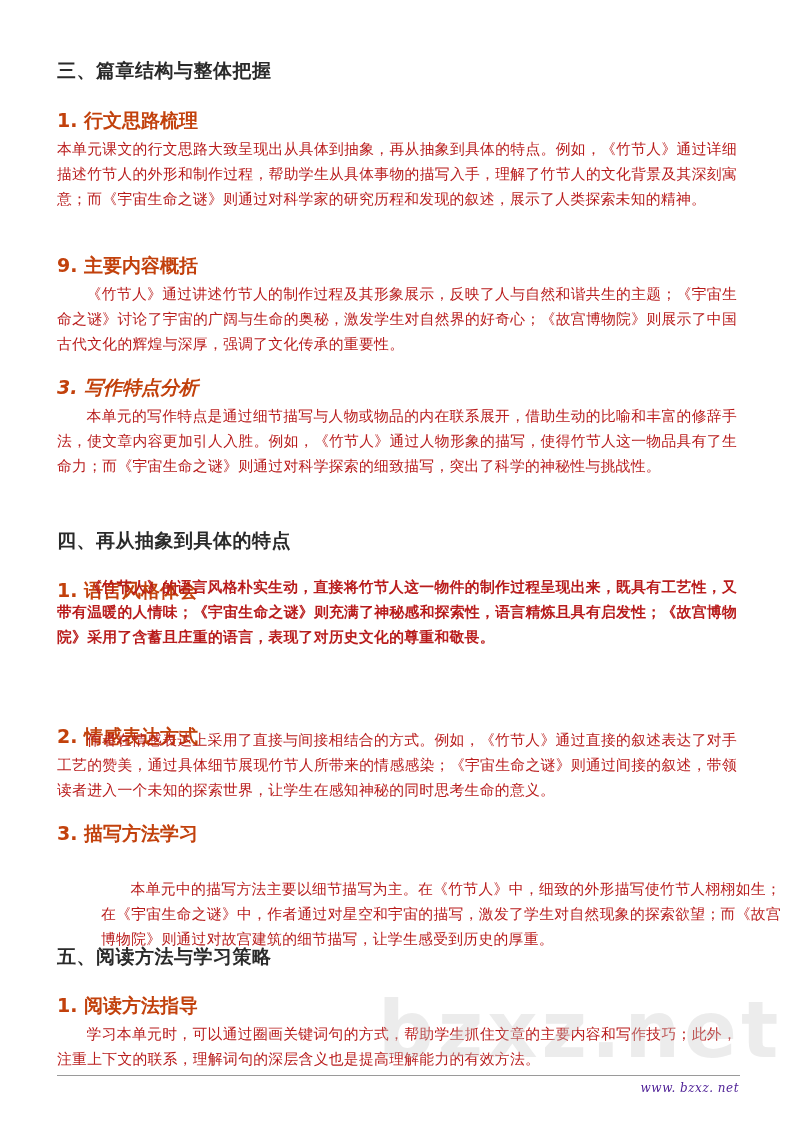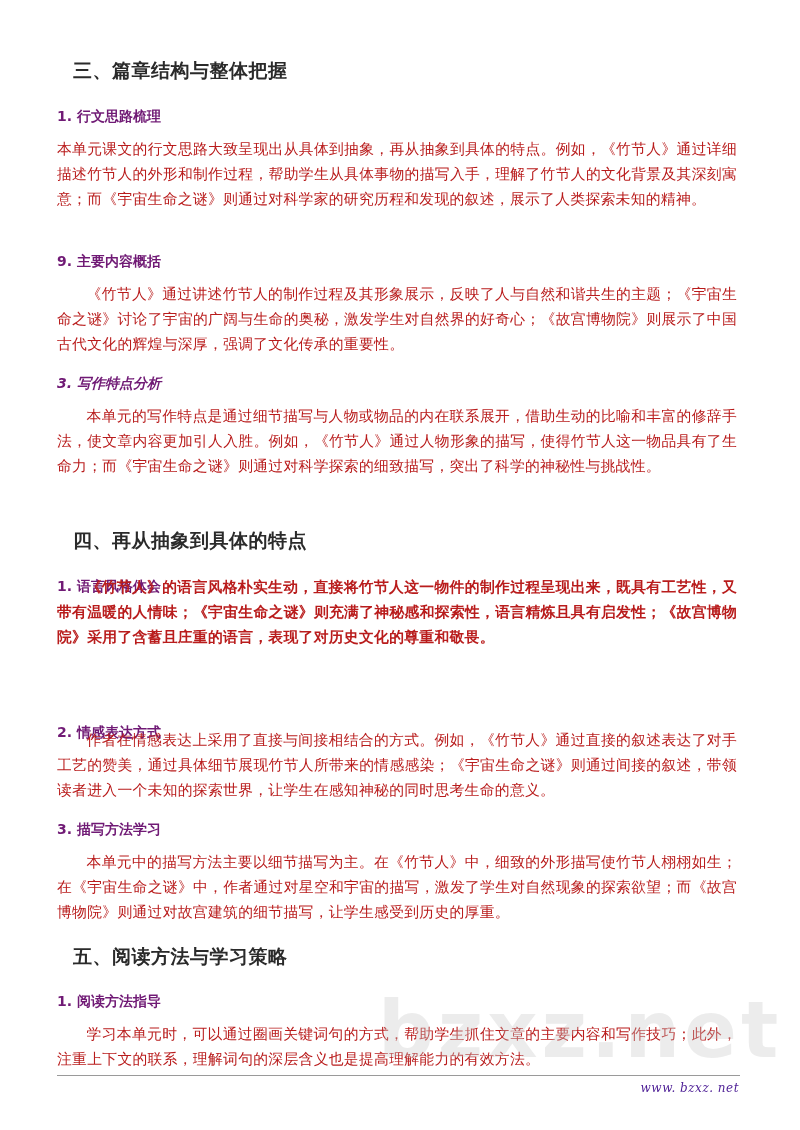--- a/index.html
+++ b/index.html
@@ -2,26 +2,26 @@
 <html><head>
 <meta charset="utf-8">
 <style>
   html, body { margin: 0; padding: 0; }
   body {
     width: 800px; height: 1130px; background: #ffffff; position: relative; overflow: hidden;
     font-family: "DejaVu Serif", "Liberation Serif", serif; color: #333;
   }
   .page { position: absolute; left: 57px; top: 0; width: 680px; }
   .h1 {
-    position: absolute; left: 16px; font-family: "DejaVu Sans", "Liberation Sans", sans-serif;
+    position: absolute; left: 0; font-family: "DejaVu Sans", "Liberation Sans", sans-serif;
     font-size: 19px; font-weight: bold; color: #2a2a2a; letter-spacing: 0.5px; white-space: nowrap;
   }
   .h2 {
     position: absolute; left: 0; font-family: "DejaVu Sans", "Liberation Sans", sans-serif;
-    font-size: 14px; font-weight: bold; color: #701a75; white-space: nowrap;
+    font-size: 19px; font-weight: bold; color: #c2410c; white-space: nowrap;
   }
   .p {
     position: absolute; left: 0; width: 680px; font-size: 14.8px; line-height: 25px;
     color: #b91c1c; text-align: justify; letter-spacing: 0.3px;
   }
   .indent { text-indent: 2em; }
   .rule { position: absolute; left: 57px; top: 1075px; width: 683px; height: 1px; background: #9a9a9a; }
   .footer {
     position: absolute; right: 61px; top: 1081px; font-family: "DejaVu Serif", serif;
     font-style: italic; font-size: 12px; color: #4c1d95; letter-spacing: 0.5px;
@@ -47,21 +47,21 @@
   <div class="p indent" style="top:403px;">本单元的写作特点是通过细节描写与人物或物品的内在联系展开，借助生动的比喻和丰富的修辞手法，使文章内容更加引人入胜。例如，《竹节人》通过人物形象的描写，使得竹节人这一物品具有了生命力；而《宇宙生命之谜》则通过对科学探索的细致描写，突出了科学的神秘性与挑战性。</div>
 
   <div class="h1" style="top:528px;">四、再从抽象到具体的特点</div>
   <div class="h2" style="top:578px;">1. 语言风格体会</div>
   <div class="p indent" style="top:574px;font-weight:bold;">《竹节人》的语言风格朴实生动，直接将竹节人这一物件的制作过程呈现出来，既具有工艺性，又带有温暖的人情味；《宇宙生命之谜》则充满了神秘感和探索性，语言精炼且具有启发性；《故宫博物院》采用了含蓄且庄重的语言，表现了对历史文化的尊重和敬畏。</div>
 
   <div class="h2" style="top:699px;margin-top:25px;">2. 情感表达方式</div>
   <div class="p indent" style="top:727px;">作者在情感表达上采用了直接与间接相结合的方式。例如，《竹节人》通过直接的叙述表达了对手工艺的赞美，通过具体细节展现竹节人所带来的情感感染；《宇宙生命之谜》则通过间接的叙述，带领读者进入一个未知的探索世界，让学生在感知神秘的同时思考生命的意义。</div>
 
   <div class="h2" style="top:821px;">3. 描写方法学习</div>
-  <div class="p indent" style="top:849px;">本单元中的描写方法主要以细节描写为主。在《竹节人》中，细致的外形描写使竹节人栩栩如生；在《宇宙生命之谜》中，作者通过对星空和宇宙的描写，激发了学生对自然现象的探索欲望；而《故宫博物院》则通过对故宫建筑的细节描写，让学生感受到历史的厚重。</div>
+  <div class="p indent" style="top:876px;margin-left:44px;">本单元中的描写方法主要以细节描写为主。在《竹节人》中，细致的外形描写使竹节人栩栩如生；在《宇宙生命之谜》中，作者通过对星空和宇宙的描写，激发了学生对自然现象的探索欲望；而《故宫博物院》则通过对故宫建筑的细节描写，让学生感受到历史的厚重。</div>
 
   <div class="h1" style="top:944px;">五、阅读方法与学习策略</div>
   <div class="h2" style="top:993px;">1. 阅读方法指导</div>
   <div class="p indent" style="top:1021px;">学习本单元时，可以通过圈画关键词句的方式，帮助学生抓住文章的主要内容和写作技巧；此外，注重上下文的联系，理解词句的深层含义也是提高理解能力的有效方法。</div>
 </div>
 
 <div class="watermark">bzxz.net</div>
 <div class="rule"></div>
 <div class="footer">www. bzxz. net</div>
 

